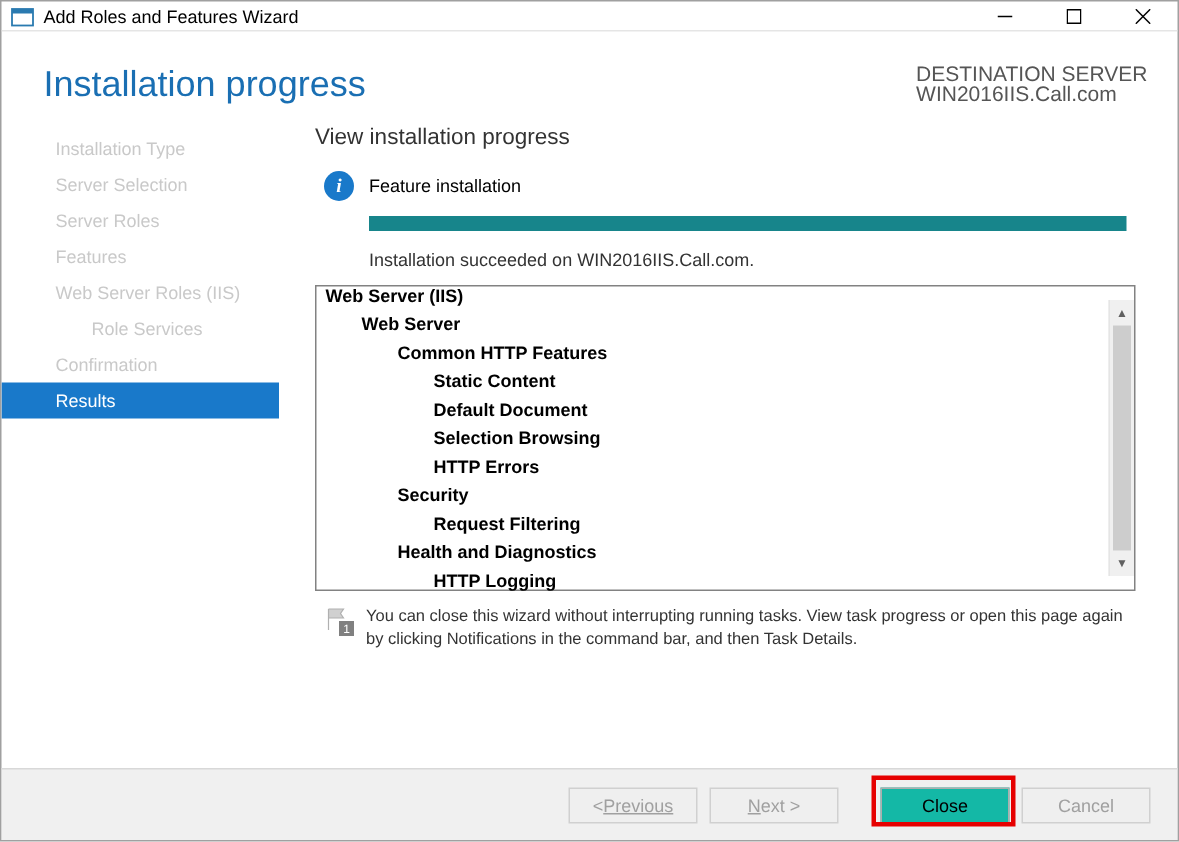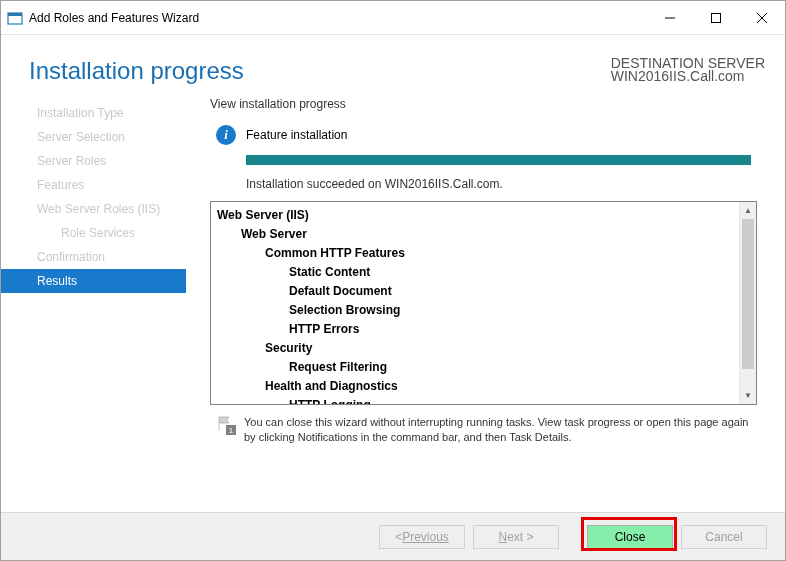--- a/index.html
+++ b/index.html
@@ -1,58 +1,58 @@
 <!DOCTYPE html>
 <html><head>
 <meta charset="utf-8">
 <style>
 * { box-sizing: border-box; margin: 0; padding: 0; font-family: "Segoe UI", Tahoma, sans-serif; }
 body { background: #fff; width: 786px; height: 561px; overflow: hidden; border: 1px solid #a0a0a0; position: relative; }
 
-.titlebar { height: 34px; display: flex; align-items: center; padding-left: 6px; border-bottom: 1px solid #e5e5e5; }
+.titlebar { height: 20px; display: flex; align-items: center; padding-left: 6px; border-bottom: 1px solid #e5e5e5; }
 .titlebar .icon { width: 16px; height: 16px; margin-right: 6px; }
 .titlebar .title { font-size: 12px; color: #000; flex: 1; }
 .winbtn { width: 46px; height: 30px; display: flex; align-items: center; justify-content: center; }
 .winbtn svg { width: 10px; height: 10px; }
 
 .header { padding: 22px 20px 12px 28px; display: flex; justify-content: space-between; align-items: flex-start; }
 .header h1 { font-size: 24px; font-weight: 300; color: #1a6fb3; }
 .dest { font-size: 14px; color: #555; line-height: 13px; }
 
 .body { display: flex; padding: 0 0 0 0; height: 380px; }
 .sidebar { width: 185px; padding-top: 4px; }
 .sidebar .item { font-size: 12px; color: #c9c9c9; padding: 5px 0 5px 36px; cursor: default; }
 .sidebar .item.sub { padding-left: 60px; }
 .sidebar .item.active { background: #1979ca; color: #fff; }
 
 .main { flex: 1; padding: 0 28px 0 24px; display: flex; flex-direction: column; }
-.subtitle { font-size: 12px; color: #333; margin-bottom: 14px; }
+.subtitle { font-size: 15px; color: #333; margin-bottom: 14px; }
 .statusrow { display: flex; align-items: center; gap: 10px; margin-bottom: 10px; padding-left: 6px; }
 .info-icon { width: 20px; height: 20px; border-radius: 50%; background: #1979ca; color: #fff; display: flex; align-items: center; justify-content: center; font-family: Georgia, serif; font-style: italic; font-weight: bold; font-size: 13px; }
 .statustext { font-size: 12px; }
 .progress { height: 10px; background: #17858b; margin: 0 6px 12px 36px; }
 .succeeded { font-size: 12px; color: #333; margin-left: 36px; margin-bottom: 10px; }
 
-.tree { border: 1px solid #828282; height: 204px; display: flex; font-size: 12px; line-height: 19px; }
+.tree { border: 1px solid #828282; height: 204px; display: flex; font-size: 12px; line-height: 19px; align-items: center; }
 .tree-content { flex: 1; padding: 4px 6px; overflow: hidden; }
 .tree-content .l0 { font-weight: bold; }
 .tree-content .l1 { font-weight: bold; padding-left: 24px; }
 .tree-content .l2 { font-weight: bold; padding-left: 48px; }
 .tree-content .l3 { font-weight: bold; padding-left: 72px; }
 .scrollbar { width: 17px; background: #f0f0f0; display: flex; flex-direction: column; border-left: 1px solid #e5e5e5; }
 .scroll-arrow { height: 17px; display: flex; align-items: center; justify-content: center; color: #606060; font-size: 8px; }
 .scroll-thumb { background: #cdcdcd; flex: 0 0 150px; margin: 0 2px; }
 .scroll-track { flex: 1; }
 
 .hint { display: flex; gap: 10px; font-size: 11px; color: #333; margin-top: 10px; padding-left: 6px; line-height: 15px; }
 .flag-icon { width: 18px; height: 18px; position: relative; flex-shrink: 0; }
 .export { font-size: 12px; color: #06c; margin-top: 8px; padding-left: 6px; }
 
 .footer { position: absolute; bottom: 0; left: 0; right: 0; height: 48px; background: #f0f0f0; border-top: 1px solid #d8d8d8; display: flex; align-items: center; justify-content: flex-end; padding-right: 18px; gap: 8px; }
-.btn { width: 86px; height: 24px; background: #86efac; border: 1px solid #adadad; font-size: 12px; display: flex; align-items: center; justify-content: center; }
+.btn { width: 86px; height: 24px; background: #14b8a6; border: 1px solid #adadad; font-size: 12px; display: flex; align-items: center; justify-content: center; }
 .btn.disabled { color: #a0a0a0; background: #efefef; border-color: #d0d0d0; }
 .btn .u { text-decoration: underline; }
 .highlight { position: absolute; border: 3px solid #e60000; bottom: 9px; right: 108px; width: 96px; height: 34px; pointer-events: none; }
 </style>
 </head>
 <body>
 
 <div class="titlebar">
   <span class="icon">
     <svg viewBox="0 0 16 16">

